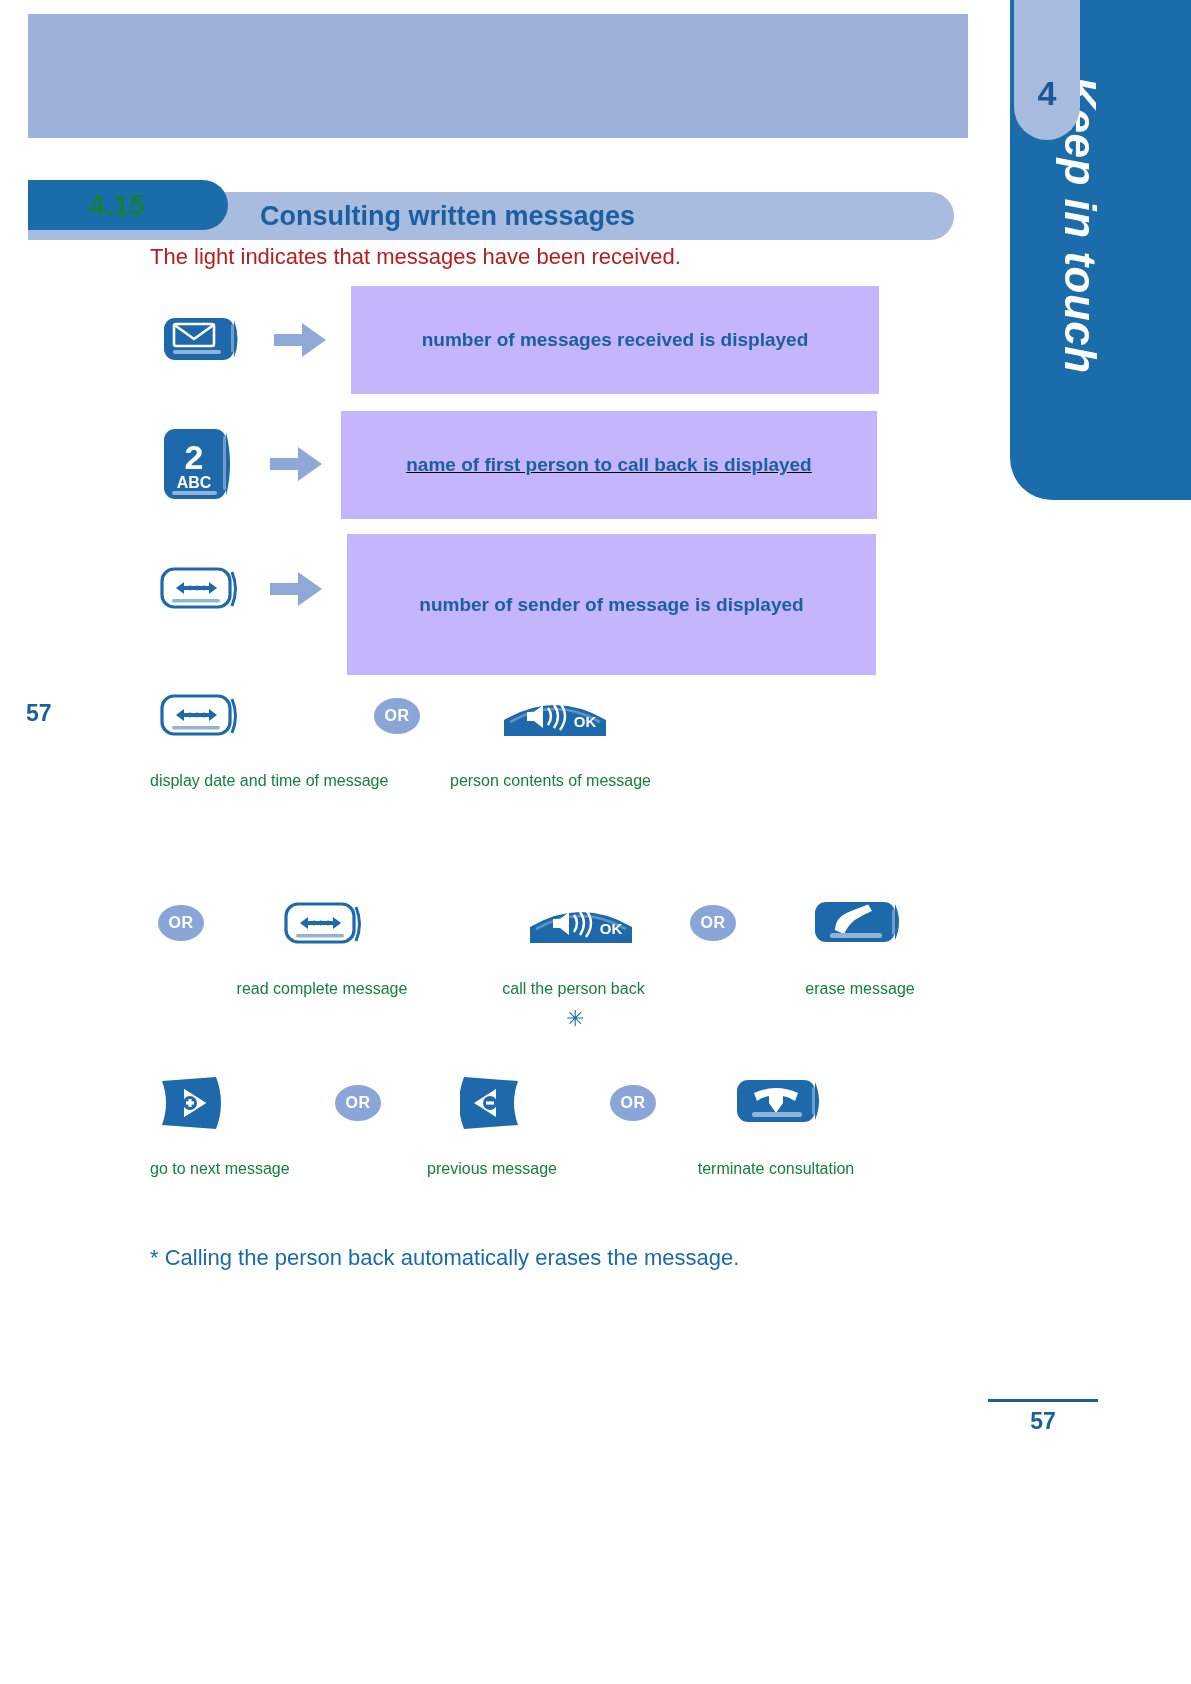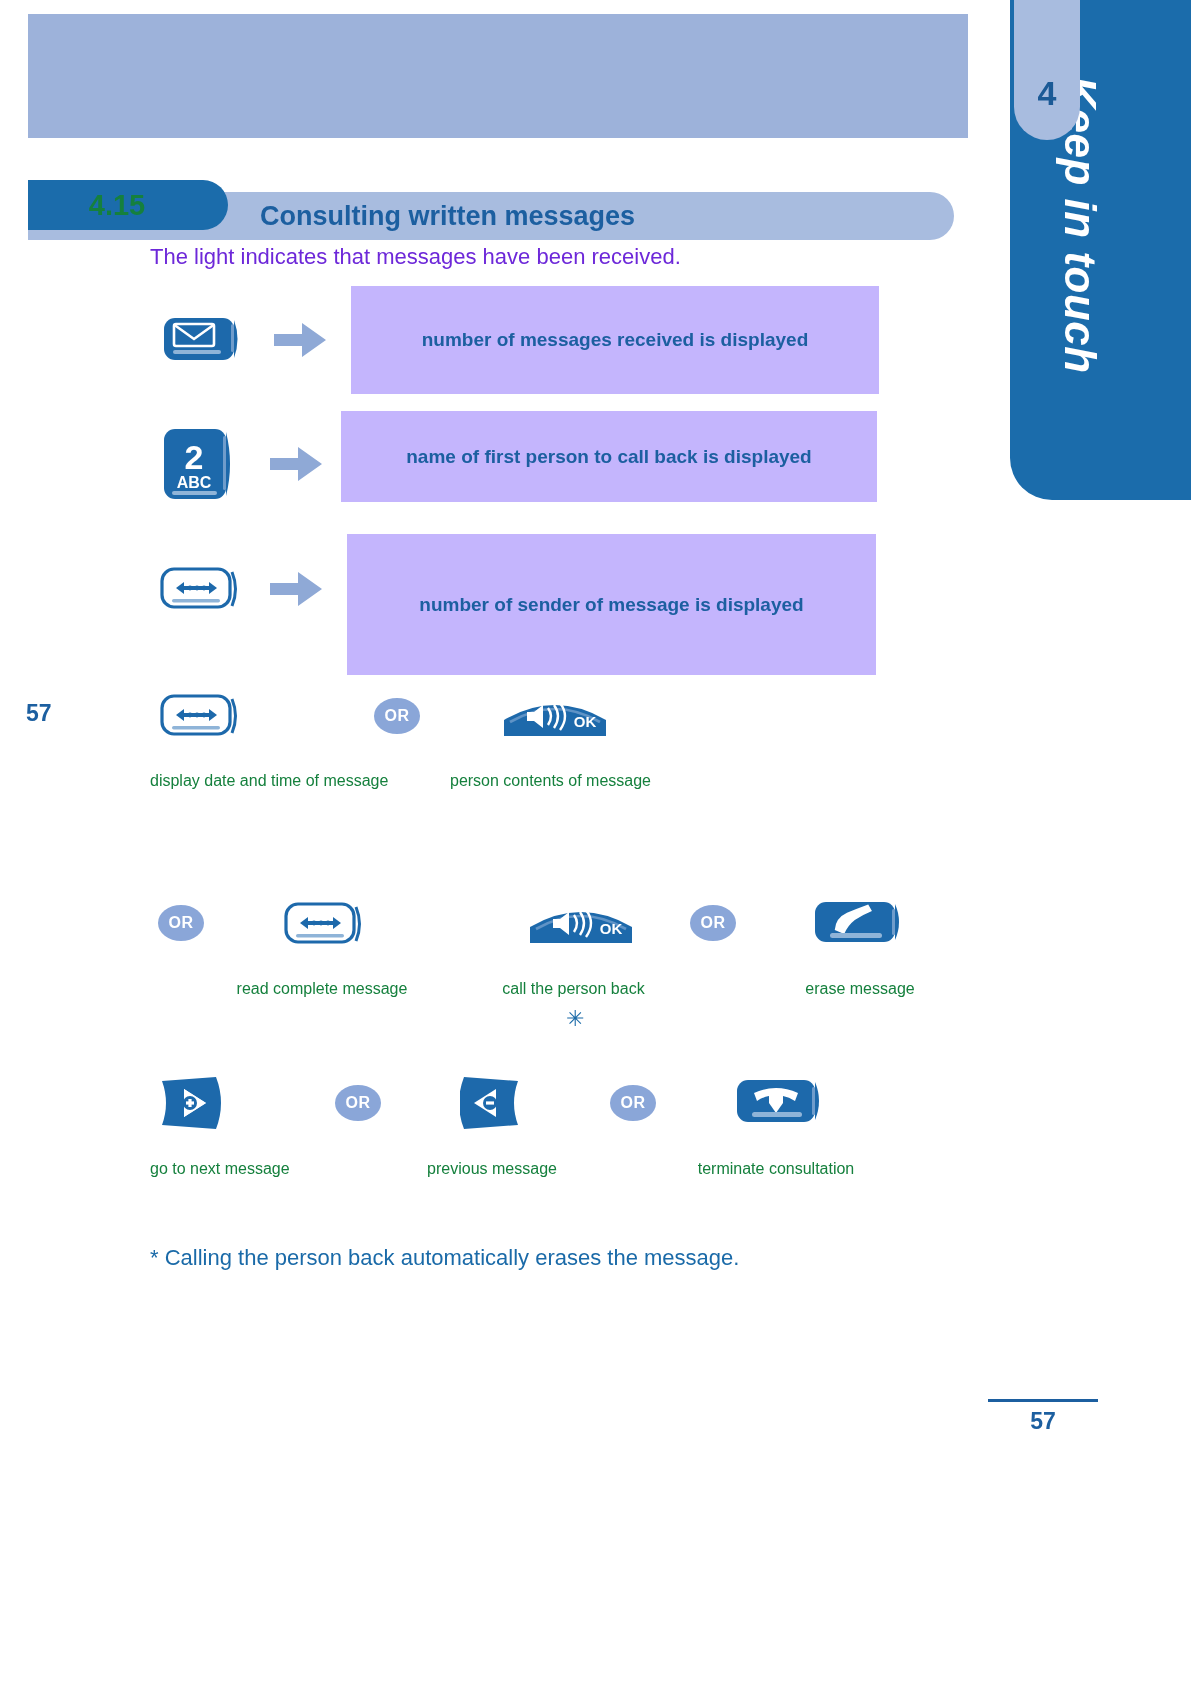--- a/index.html
+++ b/index.html
@@ -66,21 +66,21 @@
     color:#15803d;font-size:29px;font-weight:bold;
   }
   .head-title{
     position:absolute;left:232px;top:12px;height:48px;line-height:48px;
     font-size:27px;font-weight:bold;color:#1c5fa0;
   }
 
   
   .intro{
     position:absolute;left:150px;top:244px;
-    font-size:22px;color:#6d28d9;
+    font-size:22px;color:#b91c1c;
   }
 
   
   .pagenum-left{
     position:absolute;left:26px;top:700px;
     font-size:23px;font-weight:bold;color:#1c5fa0;
   }
 
   
   .footer-rule{
@@ -165,21 +165,21 @@
     <text x="31" y="41" font-family="Liberation Sans, sans-serif" font-size="34" font-weight="bold" fill="#ffffff" text-anchor="middle">2</text>
     <text x="31" y="60" font-family="Liberation Sans, sans-serif" font-size="16" font-weight="bold" fill="#ffffff" text-anchor="middle">ABC</text>
     <rect x="9" y="63" width="45" height="4" rx="2" fill="#8fb4d8"></rect>
   </svg>
 </div>
 <div class="bigarrow" style="left:268px;top:442px;">
   <svg width="56" height="44" viewBox="0 0 56 44">
     <path d="M2 16 L30 16 L30 5 L54 22 L30 39 L30 28 L2 28 Z" fill="#8fa9d6"></path>
   </svg>
 </div>
-<div class="panel" style="left:341px;top:411px;width:536px;height:91px;">
+<div class="panel" style="left:341px;top:411px;width:536px;height:108px;text-decoration:underline;">
   <span>name of first person to call back is displayed</span>
 </div>
 
 <div class="icon" style="left:160px;top:565px;width:86px;height:48px;">
   <svg width="86" height="48" viewBox="0 0 86 48">
     <rect x="2" y="4" width="68" height="38" rx="12" fill="none" stroke="#1d69ab" stroke-width="3.2"></rect>
     <path d="M72 7 q7 17 0 34" fill="none" stroke="#1d69ab" stroke-width="3"></path>
     <path d="M16 23 L24 17 L24 21 L49 21 L49 17 L57 23 L49 29 L49 25 L24 25 L24 29 Z" fill="#1d69ab"></path>
     <circle cx="30" cy="23" r="2.4" fill="#1d69ab"></circle>
     <circle cx="37" cy="23" r="2.4" fill="#1d69ab"></circle>

